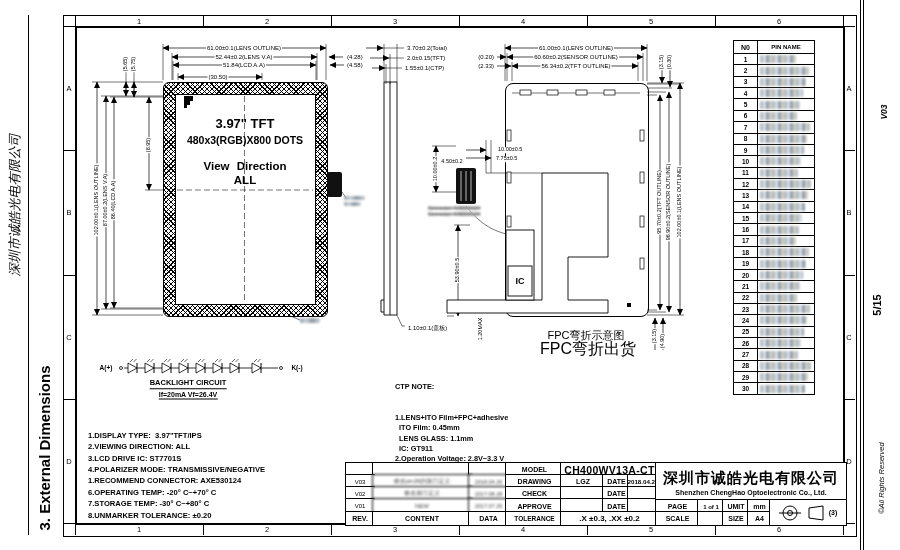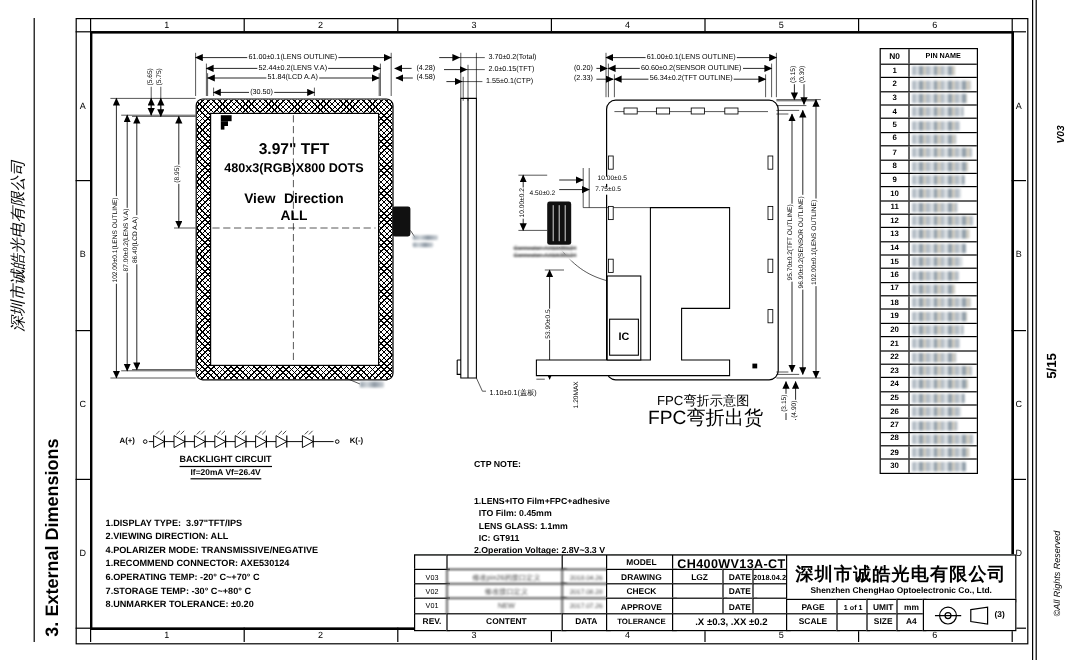--- a/index.html
+++ b/index.html
@@ -281,21 +281,21 @@
   <div class="lbl ctr" style="left:520px;top:281px;font-size:9px;font-weight:bold;z-index:6;">IC</div>
   <div class="lbl ctr" style="left:586px;top:335px;font-size:11px;z-index:6;">FPC弯折示意图</div>
   <div class="lbl ctr" style="left:588px;top:349px;font-size:16px;z-index:6;">FPC弯折出货</div>
 
   <div class="lbl ctr" style="left:106px;top:368px;font-size:6.5px;font-weight:bold;z-index:6;">A(+)</div>
   <div class="lbl ctr" style="left:297px;top:368px;font-size:6.5px;font-weight:bold;z-index:6;">K(-)</div>
   <div class="lbl ctr ul" style="left:188px;top:384px;font-size:7.5px;font-weight:bold;z-index:6;">BACKLIGHT CIRCUIT</div>
   <div class="lbl ctr ul" style="left:188px;top:395px;font-size:7px;font-weight:bold;z-index:6;">If=20mA Vf=26.4V</div>
 
   <div class="notes">
-    <div id="notes-list"><div>1.DISPLAY TYPE:  3.97"TFT/IPS</div><div>2.VIEWING DIRECTION: ALL</div><div>4.POLARIZER MODE: TRANSMISSIVE/NEGATIVE</div><div>1.RECOMMEND CONNECTOR: AXE530124</div><div>6.OPERATING TEMP: -20° C~+70° C</div><div>7.STORAGE TEMP: -30° C~+80° C</div><div>8.UNMARKER TOLERANCE: ±0.20</div></div>
+    <div id="notes-list"><div>1.DISPLAY TYPE:  3.97"TFT/IPS</div><div>2.VIEWING DIRECTION: ALL</div><div>3.LCD DRIVE IC: ST7701S</div><div>4.POLARIZER MODE: TRANSMISSIVE/NEGATIVE</div><div>1.RECOMMEND CONNECTOR: AXE530124</div><div>6.OPERATING TEMP: -20° C~+70° C</div><div>7.STORAGE TEMP: -30° C~+80° C</div><div>8.UNMARKER TOLERANCE: ±0.20</div></div>
   </div>
 
   <div class="ctp">
     <div>CTP NOTE:</div>
     <div id="ctp-list"><div>1.LENS+ITO Film+FPC+adhesive</div><div>  ITO Film: 0.45mm</div><div>  LENS GLASS: 1.1mm</div><div>  IC: GT911</div><div>2.Operation Voltage: 2.8V~3.3 V</div><div>3.Transmittance: ≥87%</div><div>4.The cover hardness: 6H</div><div>6.Operation Temp.: -20℃~+70℃, ≤90%RH</div><div>7.Storage Temp.: -30℃~+80℃, ≤90%RH</div></div>
   </div>
 
   <div class="pin-table">
     <div class="pin-row" style="flex:0 0 12px;">
       <div class="pin-no" style="font-size:7px;">N0</div>

